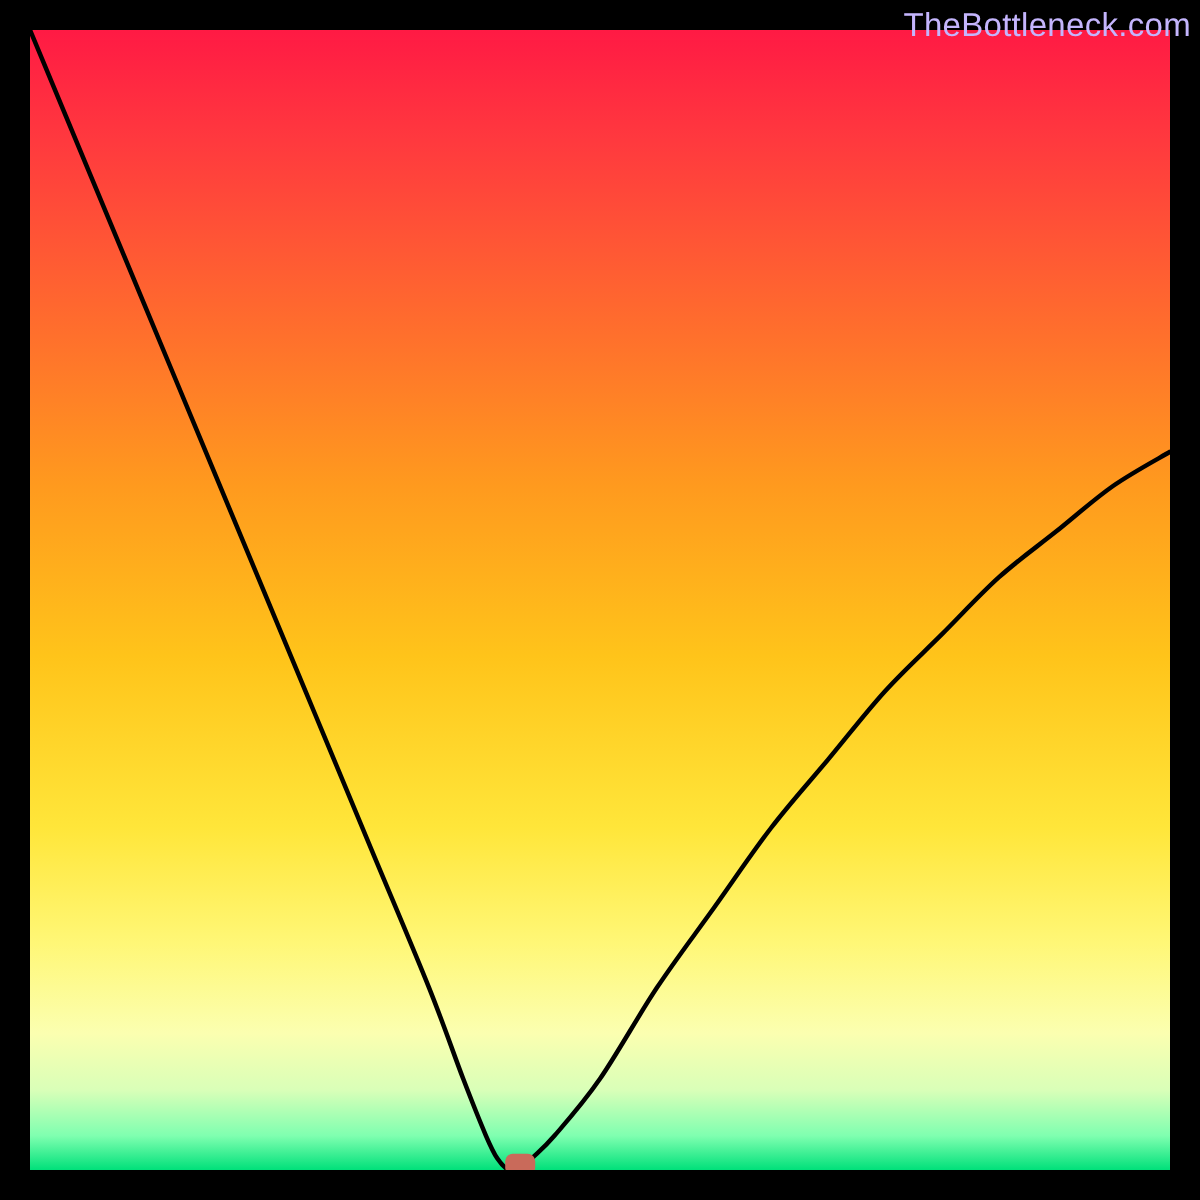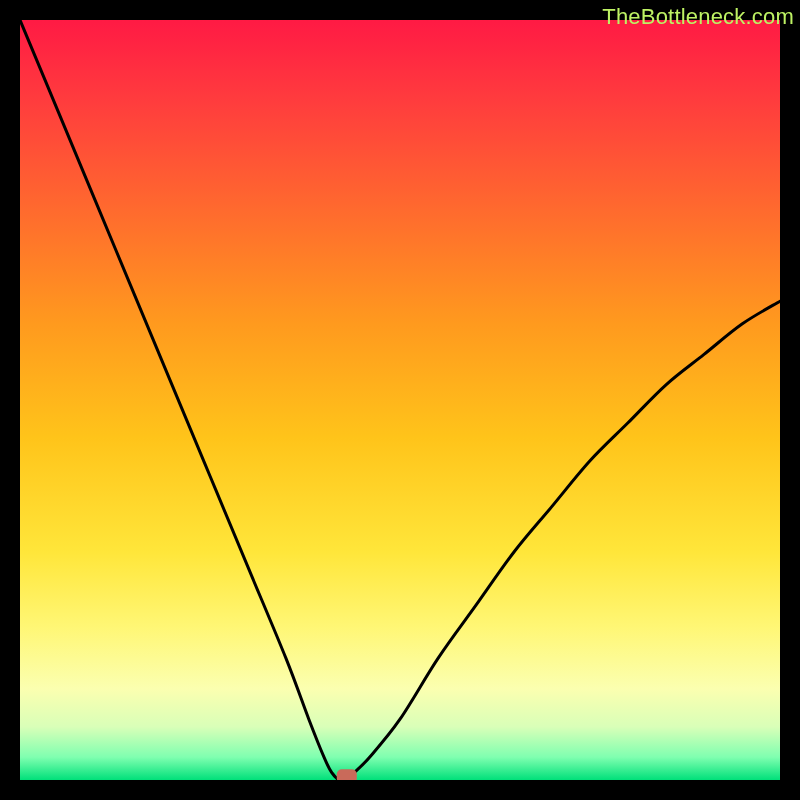--- a/index.html
+++ b/index.html
@@ -24,21 +24,21 @@
     position: absolute;
     left: 0;
     top: 0;
     width: 760px;
     height: 760px;
   }
   .watermark {
     position: absolute;
     top: 4px;
     right: 6px;
-    color: #bef264;
+    color: #c4b5fd;
     font-size: 22px;
     font-weight: 500;
     letter-spacing: 0.2px;
     z-index: 10;
   }
 </style>
 </head>
 <body>
 
 <div class="watermark">TheBottleneck.com</div>

